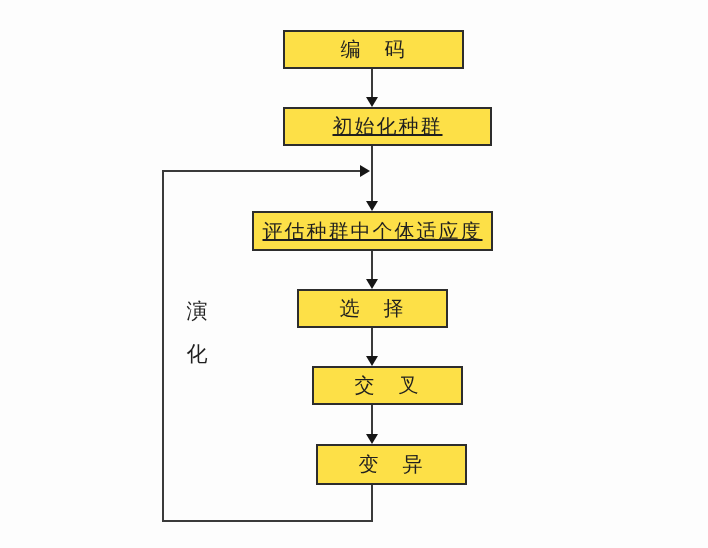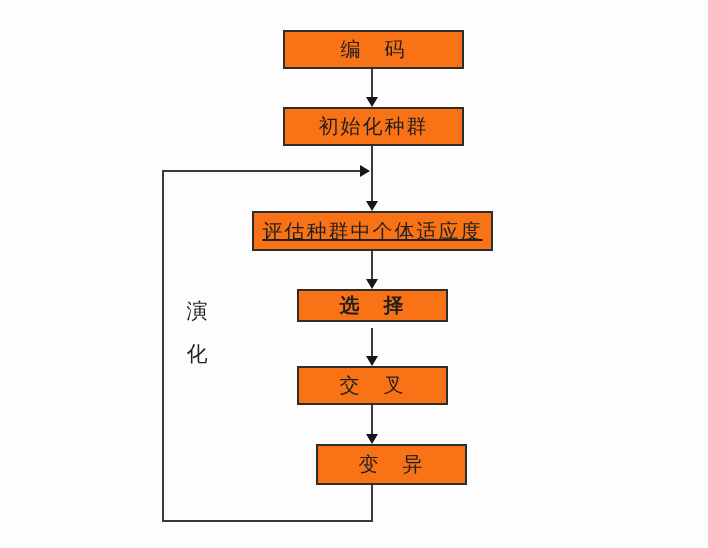--- a/index.html
+++ b/index.html
@@ -12,21 +12,21 @@
     position: relative;
     width: 708px;
     height: 548px;
     background: #fdfdfd;
     overflow: hidden;
   }
   .node {
     position: absolute;
     box-sizing: border-box;
     border: 2px solid #2d2d2d;
-    background: #f97316;
+    background: #fde047;
     display: flex;
     align-items: center;
     justify-content: center;
     font-size: 20px;
     letter-spacing: 2px;
     color: #1f1f1f;
     white-space: pre;
     text-align: right;
   }
   .vline {
@@ -60,24 +60,24 @@
     left: 180px;
     top: 289px;
     width: 34px;
     text-align: center;
     font-size: 21px;
     line-height: 43px;
     color: #1f1f1f;
   }
   
   .n-encode   { left: 283px; top: 30px;  width: 181px; height: 39px; }
-  .n-init     { left: 283px; top: 107px; width: 181px; height: 39px; }
+  .n-init     { left: 283px; top: 107px; width: 209px; height: 39px; text-decoration: underline; }
   .n-evaluate { left: 252px; top: 211px; width: 241px; height: 40px; text-decoration: underline; }
-  .n-select   { left: 297px; top: 289px; width: 151px; height: 33px; font-weight: bold; }
-  .n-cross    { left: 297px; top: 366px; width: 151px; height: 39px; }
+  .n-select   { left: 297px; top: 289px; width: 151px; height: 39px; }
+  .n-cross    { left: 312px; top: 366px; width: 151px; height: 39px; }
   .n-mutate   { left: 296px; top: 444px; width: 151px; height: 41px; margin-left: 20px; }
 </style>
 </head>
 <body>
 
 <div id="canvas">
 
   <div class="node n-encode">编　码</div>
   <div class="node n-init">初始化种群</div>
   <div class="node n-evaluate">评估种群中个体适应度</div>

